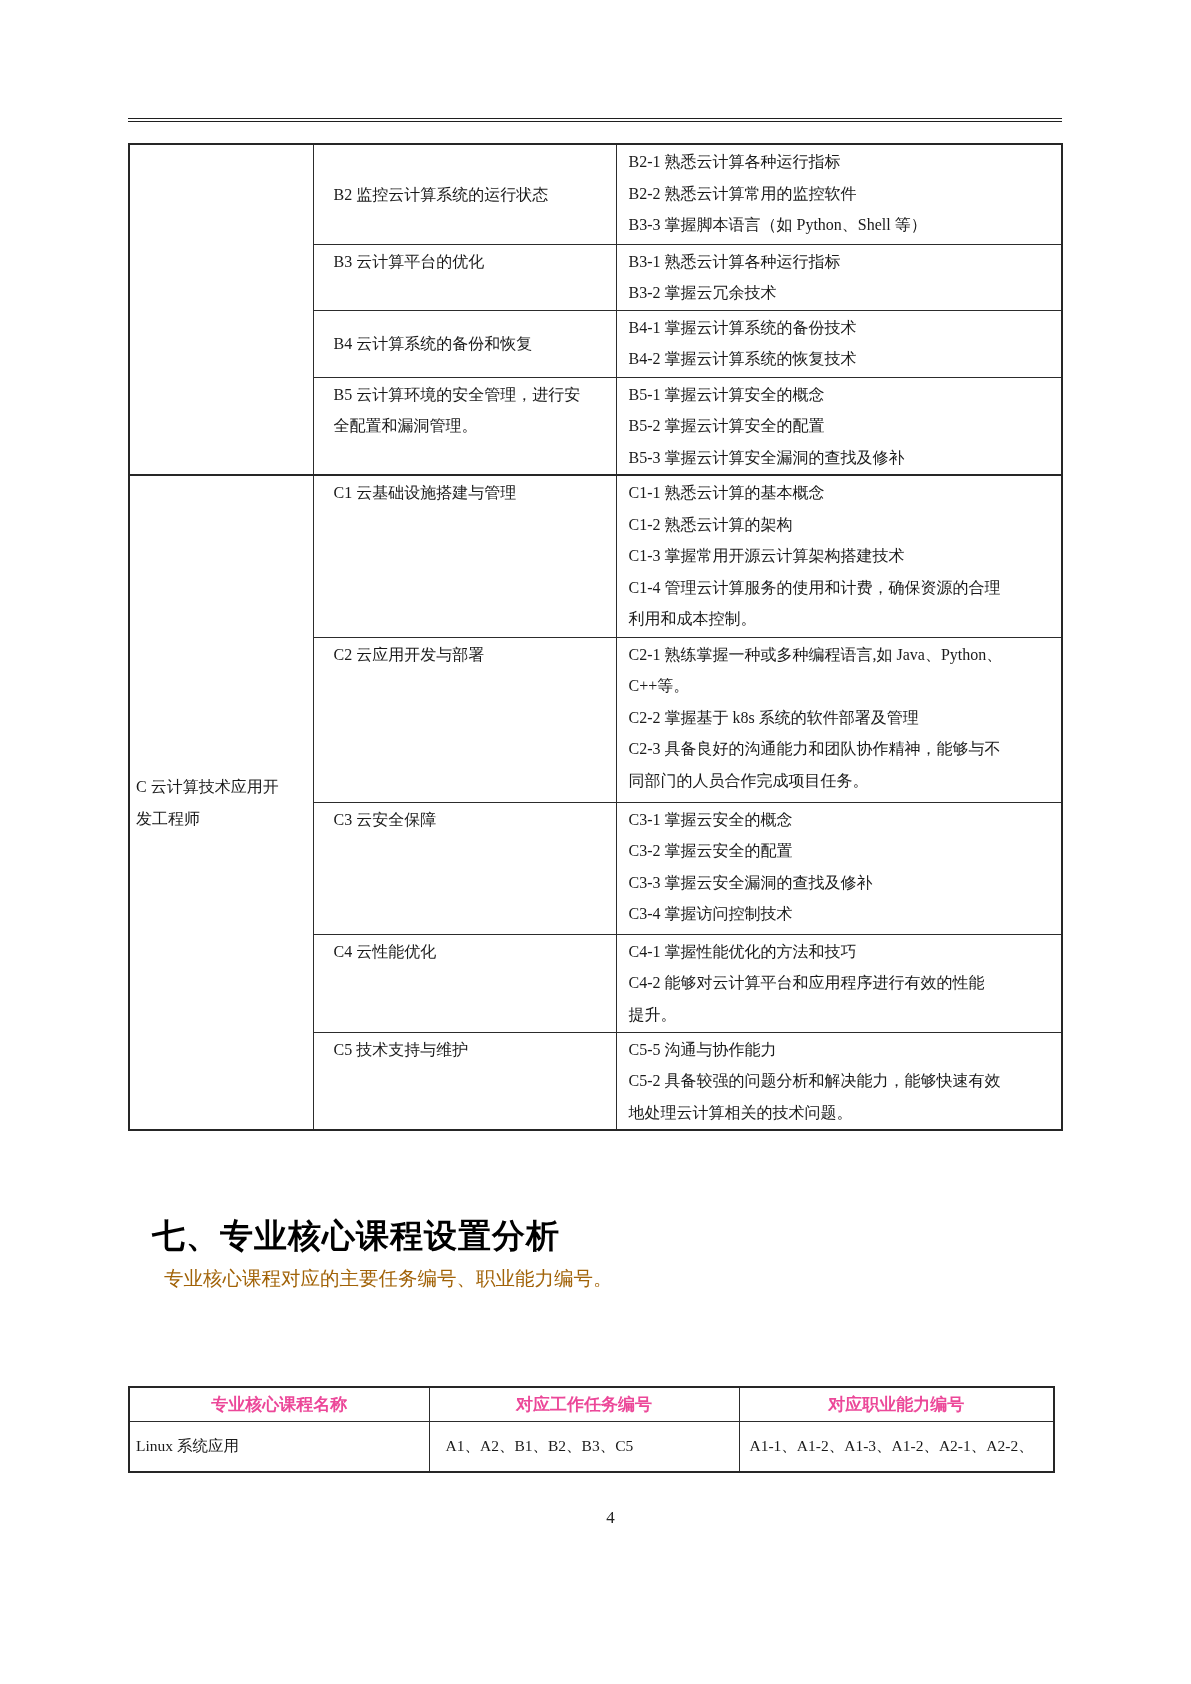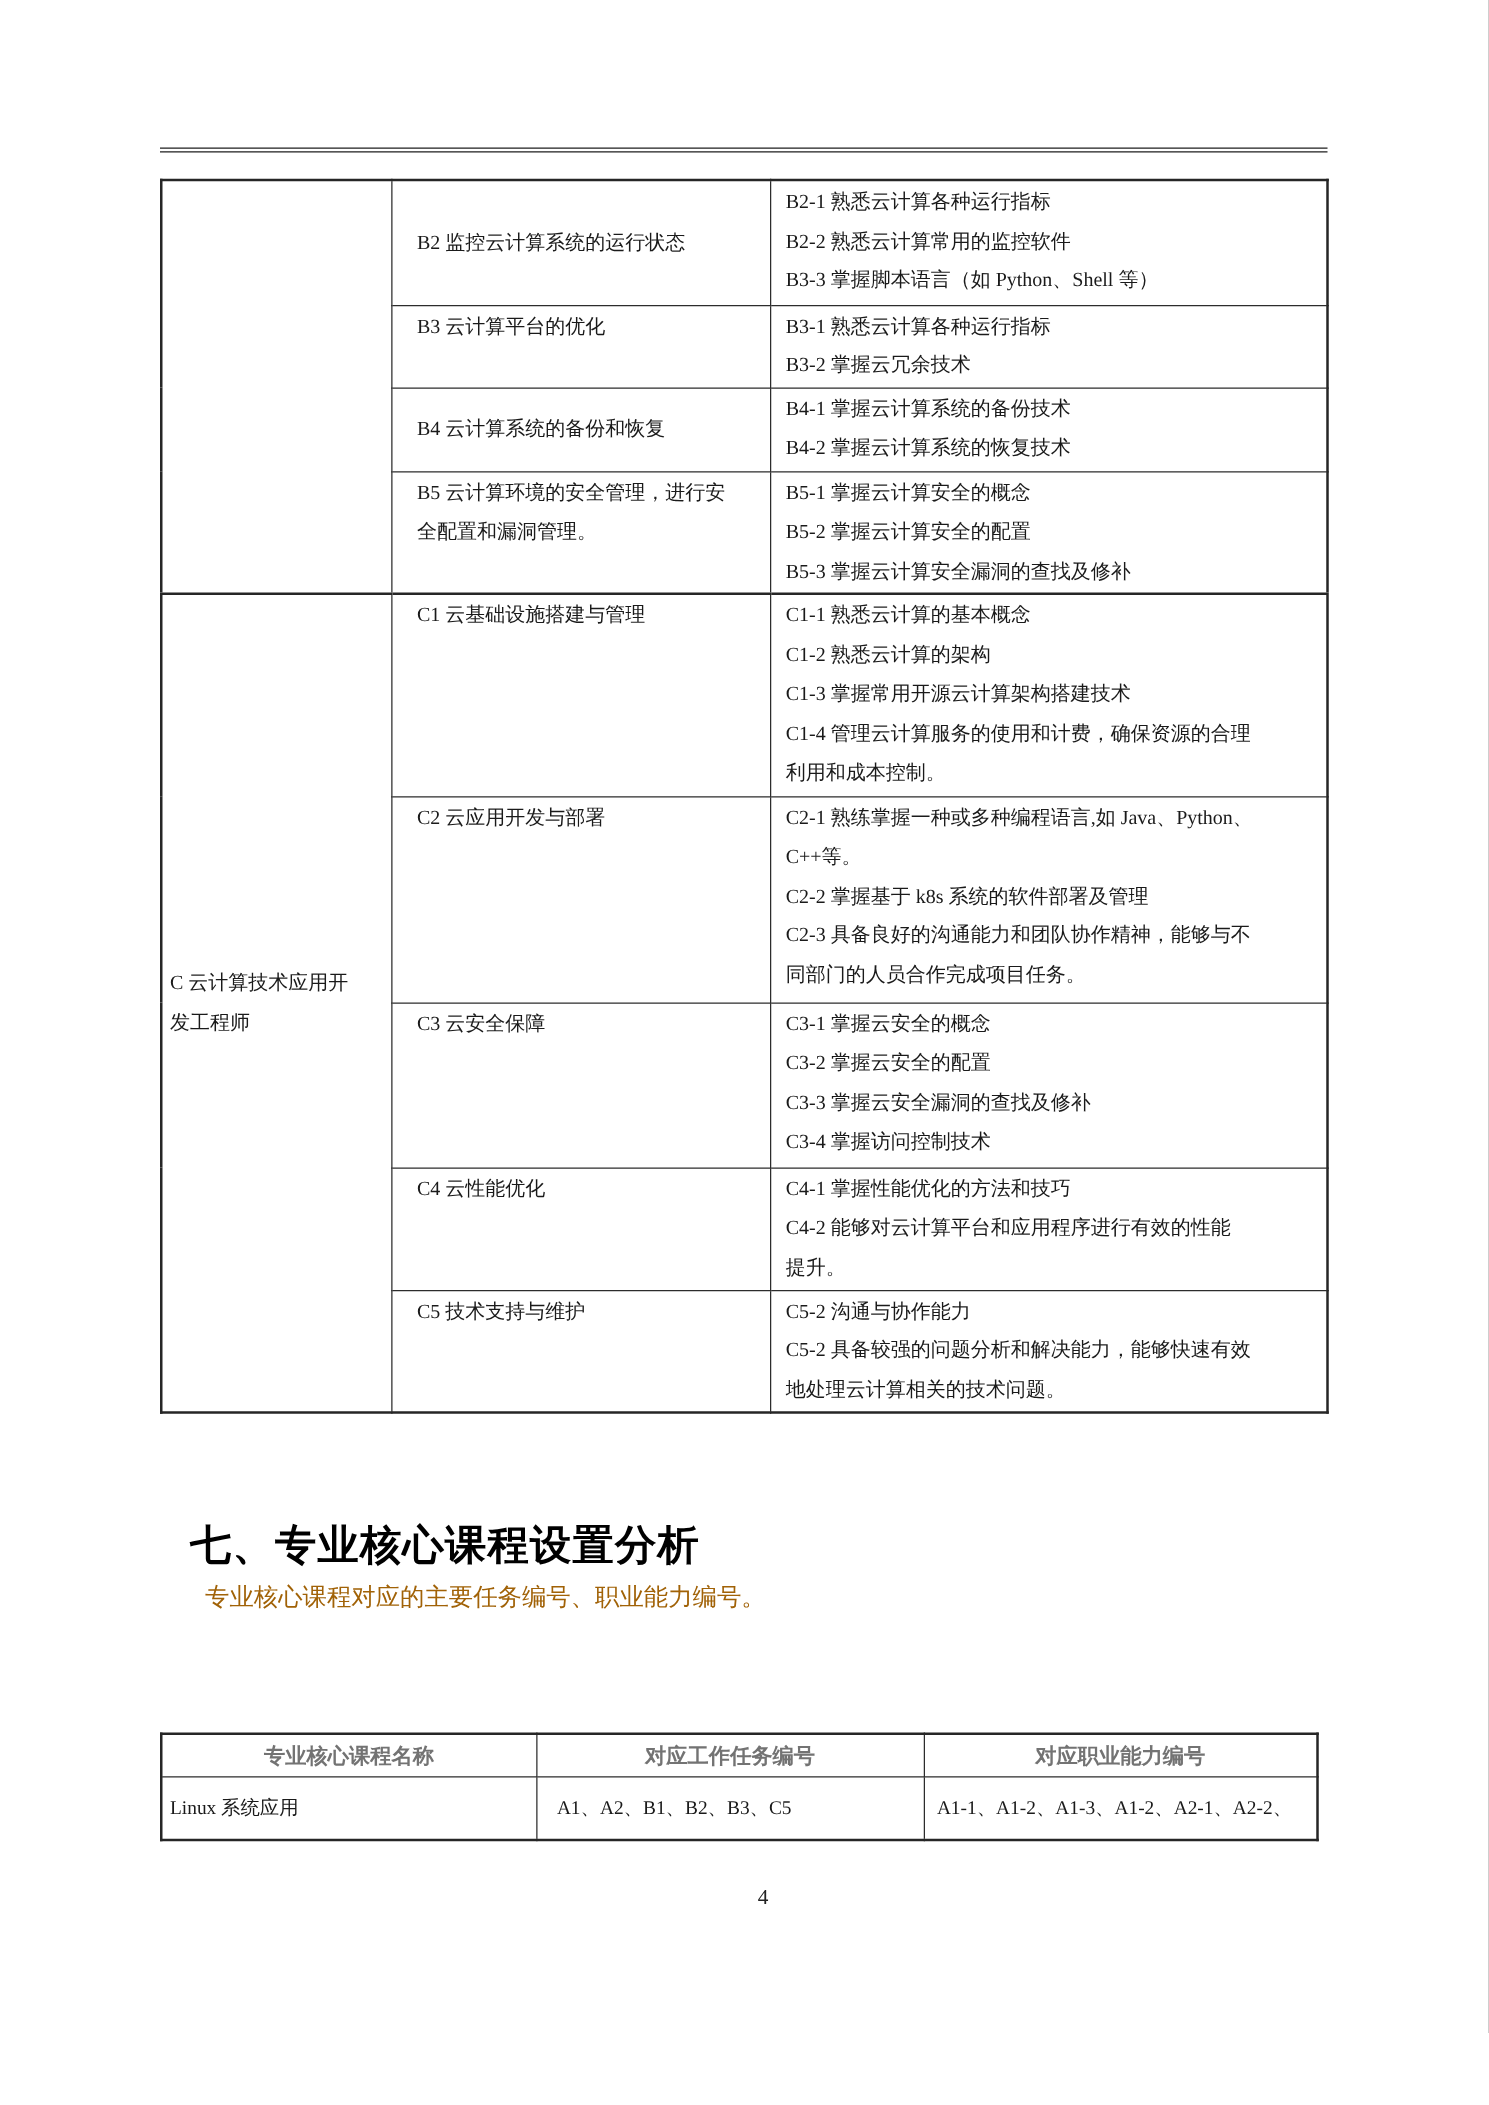--- a/index.html
+++ b/index.html
@@ -54,21 +54,21 @@
   
   .course-table{
     position:absolute;left:128px;top:1386px;width:925px;
     border:2px solid #262626;
     font-size:15.5px;
   }
   .course-table th{
     border:1px solid #2c2c2c;
     height:33px;
     font-family:"Liberation Sans","DejaVu Sans",sans-serif;
-    font-weight:700;font-size:17px;color:#737373;
+    font-weight:700;font-size:17px;color:#ec4899;
     text-align:center;vertical-align:middle;
     padding:0 4px;
     margin-left:13px;
   }
   .course-table td{
     border:1px solid #2c2c2c;
     height:49px;vertical-align:middle;
     padding:0 6px;
     overflow:hidden;white-space:nowrap;
   }
@@ -130,21 +130,21 @@
           <td class="task-cell">C3  云安全保障</td>
           <td class="abilities-cell"><div class="ability">C3-1 掌握云安全的概念</div><div class="ability">C3-2 掌握云安全的配置</div><div class="ability">C3-3 掌握云安全漏洞的查找及修补</div><div class="ability">C3-4 掌握访问控制技术</div></td>
         </tr>
         <tr style="height: 98px;">
           <td class="task-cell">C4  云性能优化</td>
           <td class="abilities-cell"><div class="ability">C4-1 掌握性能优化的方法和技巧</div><div class="ability">C4-2 能够对云计算平台和应用程序进行有效的性能
 提升。</div></td>
         </tr>
         <tr style="height: 97px;">
           <td class="task-cell">C5 技术支持与维护</td>
-          <td class="abilities-cell"><div class="ability">C5-2 沟通与协作能力</div><div class="ability">C5-2 具备较强的问题分析和解决能力，能够快速有效
+          <td class="abilities-cell"><div class="ability">C5-5 沟通与协作能力</div><div class="ability">C5-2 具备较强的问题分析和解决能力，能够快速有效
 地处理云计算相关的技术问题。</div></td>
         </tr>
       </tbody>
   </table>
 
   <div class="section-heading">七、专业核心课程设置分析</div>
 
   <div class="intro-paragraph">专业核心课程对应的主要任务编号、职业能力编号。</div>
 
   <table class="course-table">

